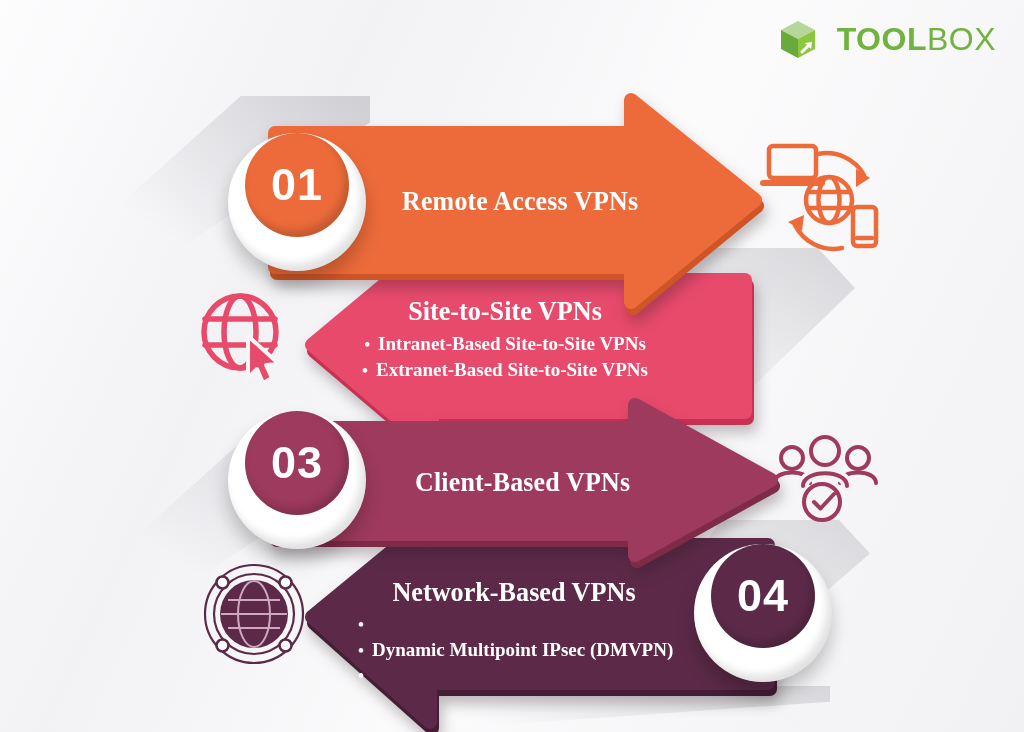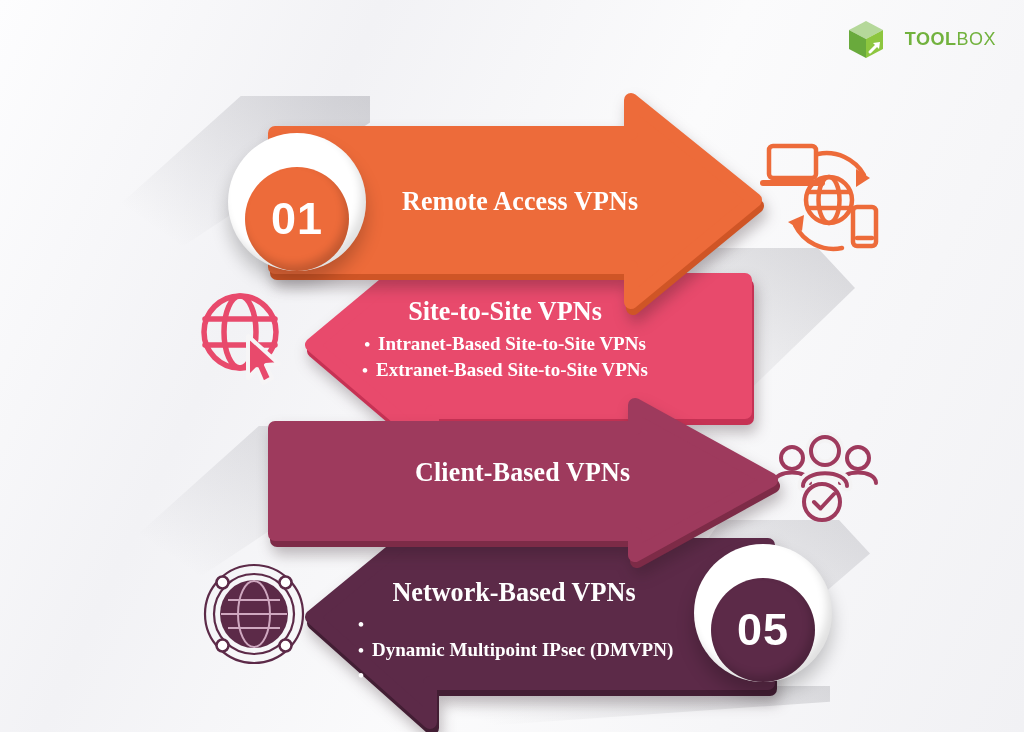--- a/index.html
+++ b/index.html
@@ -23,56 +23,56 @@
       clip-path:polygon(52% 0,90% 0,100% 16%,34% 100%,4% 100%);}
   .w5{left:360px;top:686px;width:470px;height:46px;
       background:linear-gradient(200deg,rgba(60,60,70,.16),rgba(60,60,70,0) 75%);
       clip-path:polygon(0 0,100% 0,100% 34%,8% 100%,0 100%);}
 
   
   .title{position:absolute;left:0;right:0;top:36px;text-align:center;z-index:4;}
   .title span{display:inline-block;font-size:50px;font-weight:bold;color:var(--title_text);
     letter-spacing:1px;transform:scaleX(.76);transform-origin:center;white-space:nowrap;}
   .logo{position:absolute;right:28px;top:18px;display:flex;align-items:center;gap:7px;z-index:4;}
-  .logo-text{font-size:18px;letter-spacing:.5px;margin-left:12px;}
+  .logo-text{font-size:32px;letter-spacing:.5px;margin-left:12px;}
   .logo-tool{color:var(--logo_green);font-weight:bold;}
   .logo-box{color:var(--logo_green);font-weight:normal;}
 
   
   svg.arrow{position:absolute;overflow:visible;z-index:2;
     filter:drop-shadow(3px 8px 7px rgba(40,20,30,.28));}
   .arrow path.main{stroke-width:14;stroke-linejoin:round;}
   .a1 .main{fill:var(--orange);stroke:var(--orange);}
   .a1 .edge{fill:var(--orange_dark);stroke:var(--orange_dark);stroke-width:14;stroke-linejoin:round;}
   .a2 .main{fill:var(--pink);stroke:var(--pink);}
   .a2 .edge{fill:var(--pink_dark);stroke:var(--pink_dark);stroke-width:14;stroke-linejoin:round;}
   .a3 .main{fill:var(--maroon);stroke:var(--maroon);}
   .a3 .edge{fill:var(--maroon_dark);stroke:var(--maroon_dark);stroke-width:14;stroke-linejoin:round;}
   .a4 .main{fill:var(--plum);stroke:var(--plum);}
   .a4 .edge{fill:var(--plum_dark);stroke:var(--plum_dark);stroke-width:14;stroke-linejoin:round;}
 
   
   .badge{position:absolute;width:138px;height:138px;border-radius:50%;background:#fff;z-index:5;
     box-shadow:0 12px 18px rgba(0,0,0,.22), inset -5px -7px 9px rgba(0,0,0,.12);
-    display:flex;align-items:flex-end;justify-content:center;}
+    display:flex;align-items:flex-start;justify-content:center;}
   .badge .inner{width:104px;height:104px;border-radius:50%;display:flex;align-items:center;justify-content:center;
     box-shadow:inset -4px -6px 8px rgba(0,0,0,.18);}
   .badge .num{color:#fff;font-size:45px;font-weight:bold;letter-spacing:1px;}
   .b1{left:228px;top:133px;} .b1 .inner{background:var(--orange);}
   .b2{left:694px;top:276px;} .b2 .inner{background:var(--pink);}
   .b3{left:228px;top:411px;} .b3 .inner{background:var(--maroon);}
   .b4{left:694px;top:544px;} .b4 .inner{background:var(--plum);}
 
   
   .atext{position:absolute;z-index:4;color:#fff;font-family:Liberation Serif, serif;}
   .atitle{font-size:27px;font-weight:bold;letter-spacing:.2px;transform:scaleX(.96);transform-origin:left center;}
   .center-flex{display:flex;align-items:center;justify-content:center;}
   .t1{left:380px;top:168px;width:290px;height:66px;}
   .t2{left:342px;top:296px;width:326px;}
-  .t3{left:382px;top:439px;width:290px;height:66px;}
+  .t3{left:382px;top:449px;width:290px;height:66px;}
   .t4{left:358px;top:577px;width:312px;}
   .block-title{font-size:27px;font-weight:bold;text-align:center;transform:scaleX(.97);white-space:nowrap;}
   .bullets{margin-top:4px;}
   .bullet{display:flex;align-items:baseline;gap:8px;font-size:19px;font-weight:bold;line-height:25px;white-space:nowrap;}
   .bullets.centered .bullet{justify-content:center;}
   .dot{font-size:17px;}
 
   
   svg.sideicon{position:absolute;z-index:3;}
   .st-orange{stroke:var(--orange);fill:none;stroke-width:4.5;stroke-linecap:round;}
@@ -122,23 +122,28 @@
   <svg class="arrow a3" style="left:270px;top:400px;" width="515" height="160" viewBox="0 0 515 160">
     <path class="edge" transform="translate(2,6)" d="M5 28 H365 V5 L501 80 L365 155 V134 H5 Z"></path>
     <path class="main" d="M5 28 H365 V5 L501 80 L365 155 V134 H5 Z"></path>
   </svg>
 
   <div class="badge b1">
     <div class="inner">
         <span class="num">01</span>
       </div>
   </div>
+  <div class="badge b3">
+    <div class="inner">
+        <span class="num">03</span>
+      </div>
+  </div>
   <div class="badge b4">
     <div class="inner">
-        <span class="num">05</span>
+        <span class="num">04</span>
       </div>
   </div>
 
   <div class="atext t1 center-flex">
     <span class="atitle">Remote Access VPNs</span>
   </div>
 
   <div class="atext t2">
     <div class="block-title">Site-to-Site VPNs</div>
     <div class="bullets centered">

